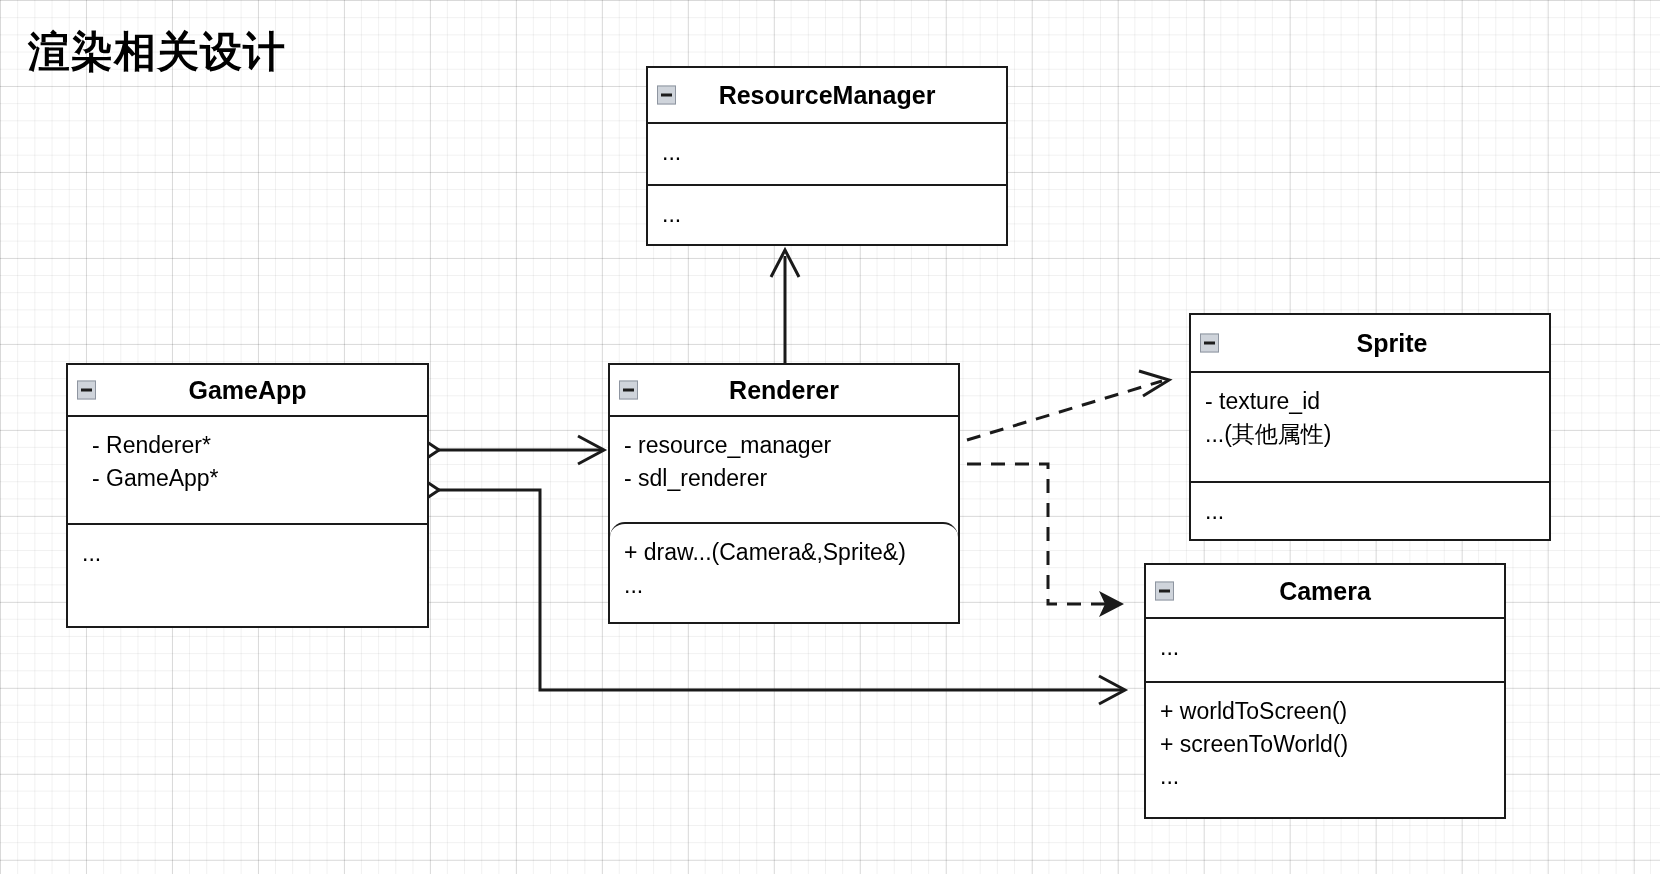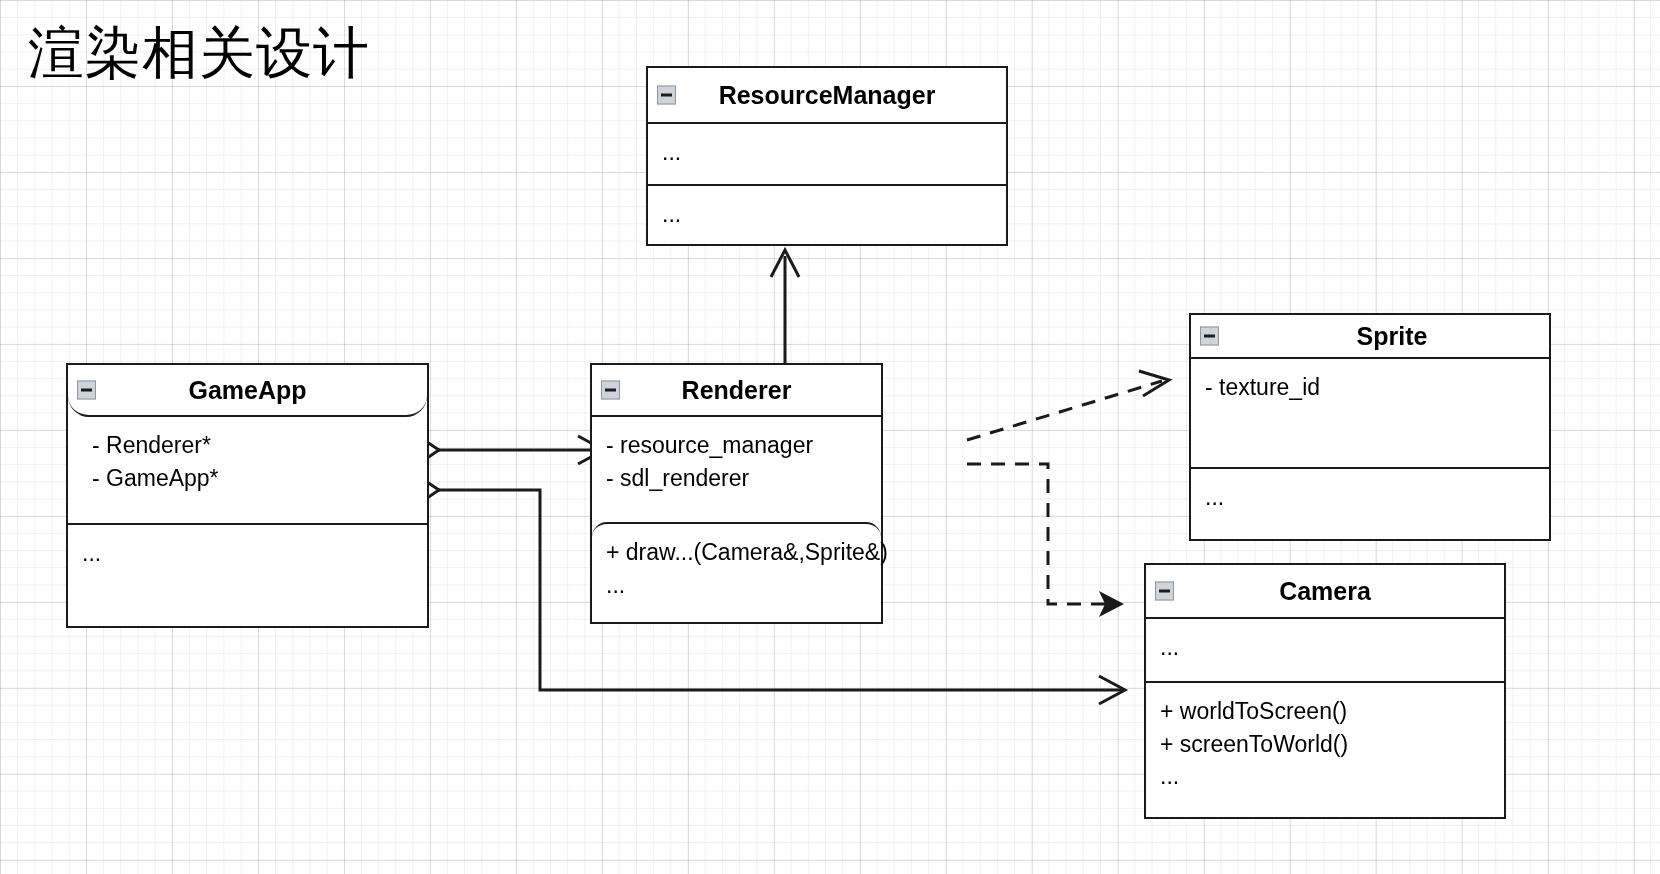--- a/index.html
+++ b/index.html
@@ -21,23 +21,23 @@
       linear-gradient(to bottom, rgba(0,0,0,0.055) 1px, transparent 1px),
       linear-gradient(to right, rgba(0,0,0,0.10) 1px, transparent 1px),
       linear-gradient(to bottom, rgba(0,0,0,0.10) 1px, transparent 1px);
     background-size: 17.2px 17.2px, 17.2px 17.2px, 86px 86px, 86px 86px;
     background-position: 0 0, 0 0, 0 0, 0 0;
   }
 
   #title {
     position: absolute;
     left: 28px;
-    top: 16px;
-    font-size: 56px;
-    font-weight: normal;
+    top: 24px;
+    font-size: 42px;
+    font-weight: bold;
     color: #000000;
     letter-spacing: 1px;
     white-space: nowrap;
   }
 
   
   .uml-class {
     position: absolute;
     background: #ffffff;
     border: 2px solid #1a1a1a;
@@ -97,31 +97,31 @@
     white-space: pre;
   }
 
   
   #cls-resourcemanager { left: 626px; top: 66px;  width: 362px; height: 180px; }
   #cls-resourcemanager .uml-header      { height: 56px; }
   #cls-resourcemanager .comp-attrs      { height: 60px; }
   #cls-resourcemanager .comp-ops        { height: 60px; }
 
   #cls-gameapp { left: 46px; top: 363px; width: 363px; height: 265px; }
-  #cls-gameapp .uml-header { height: 52px; border-radius: 21px; }
+  #cls-gameapp .uml-header { height: 52px; }
   #cls-gameapp .comp-attrs { height: 106px; padding-left: 24px; }
   #cls-gameapp .comp-ops   { height: 103px; }
 
-  #cls-renderer { left: 570px; top: 363px; width: 293px; height: 261px; }
+  #cls-renderer { left: 588px; top: 363px; width: 352px; height: 261px; }
   #cls-renderer .uml-header { height: 52px; }
   #cls-renderer .comp-attrs { height: 105px; }
   #cls-renderer .comp-ops   { height: 100px; border-radius: 15px; }
 
   #cls-sprite { left: 1169px; top: 313px; width: 362px; height: 228px; }
-  #cls-sprite .uml-header { height: 44px; padding-left: 44px; }
+  #cls-sprite .uml-header { height: 58px; padding-left: 44px; }
   #cls-sprite .comp-attrs { height: 108px; }
   #cls-sprite .comp-ops   { height: 68px; }
 
   #cls-camera { left: 1124px; top: 563px; width: 362px; height: 256px; }
   #cls-camera .uml-header { height: 54px; }
   #cls-camera .comp-attrs { height: 62px; }
   #cls-camera .comp-ops   { height: 132px; }
 
   #edges {
     position: absolute;
@@ -218,20 +218,21 @@
 
   <div class="uml-class" id="cls-sprite">
     <div class="uml-header">
       <span class="collapse-icon">
           <i></i>
         </span>
       <span class="uml-title">Sprite</span>
     </div>
     <div class="uml-compartment comp-attrs">
       <div class="uml-line">- texture_id</div>
+      <div class="uml-line">...(其他属性)</div>
     </div>
     <div class="uml-compartment comp-ops">
       <div class="uml-line">...</div>
     </div>
   </div>
 
   <div class="uml-class" id="cls-camera">
     <div class="uml-header">
       <span class="collapse-icon">
           <i></i>

